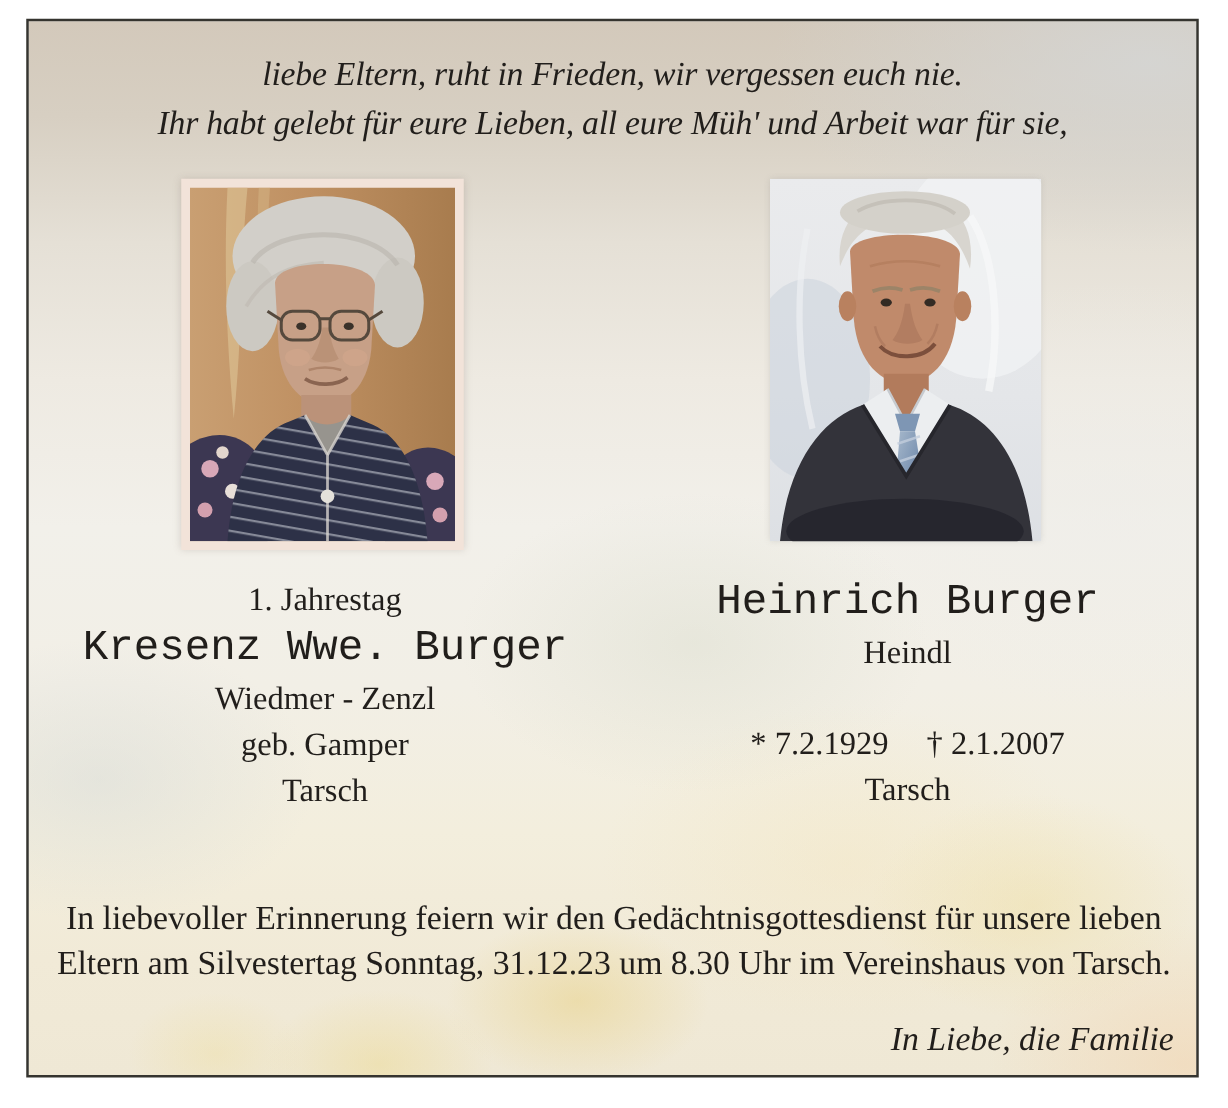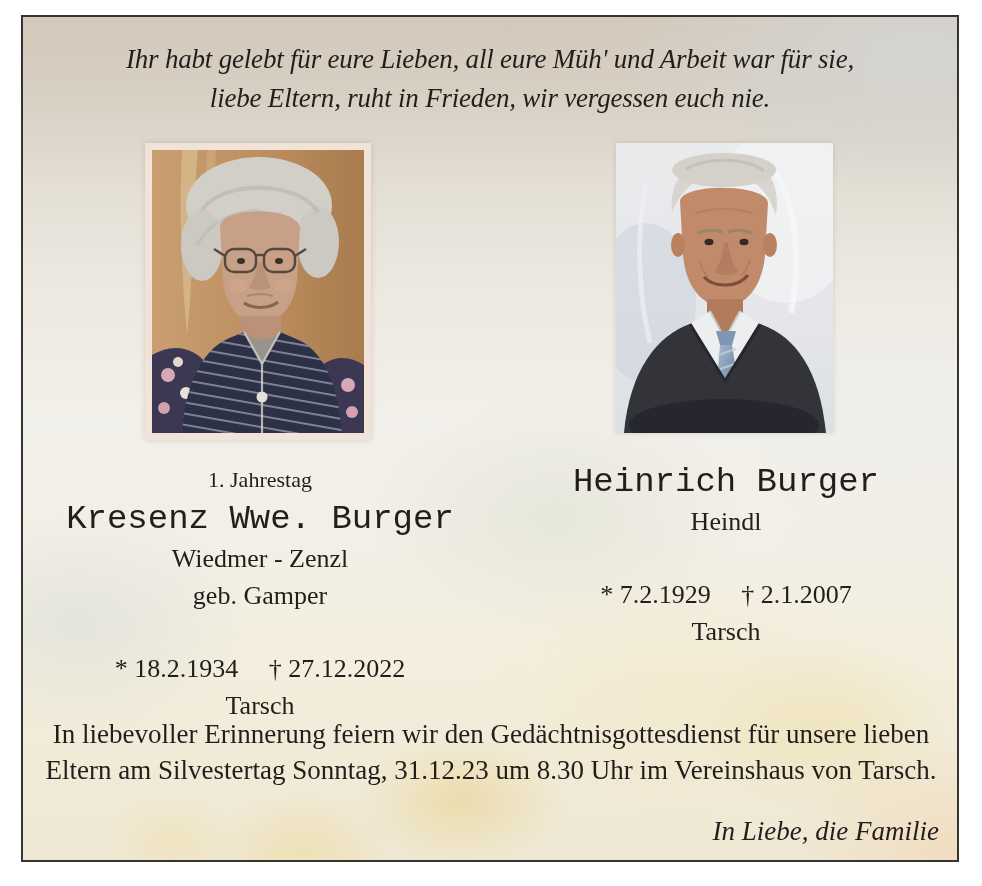--- a/index.html
+++ b/index.html
@@ -35,42 +35,42 @@
     background:#f2e3d9;padding:7px;
     box-shadow:0 0 6px rgba(120,100,90,.25);
   }
   .photo-right{
     left:593px;top:126px;width:217px;height:290px;
     box-shadow:0 0 5px rgba(120,120,120,.25);
   }
   .person{position:absolute;top:444px;text-align:center;}
   .person-left{left:2px;width:470px;}
   .person-right{left:472px;width:462px;}
-  .anniv{font-size:22px;line-height:37px;}
+  .anniv{font-size:26px;line-height:37px;}
   .pname{font-size:34px;line-height:42px;font-family:Liberation Mono, monospace;}
   .pline{font-size:26px;line-height:37px;}
   .dates span{display:inline-block;}
   .death{margin-left:24px;margin-top:36px;}
   .announcement{
     position:absolute;left:17px;top:699px;width:902px;
     font-size:27px;line-height:36px;text-align:center;
   }
   .closing{
     position:absolute;right:18px;top:799px;
     font-style:italic;font-size:27px;
   }
 </style>
 </head>
 <body>
 
 <div class="card">
 
   <div class="epigraph">
+    <div>liebe Eltern, ruht in Frieden, wir vergessen euch nie.</div>
     <div>Ihr habt gelebt für eure Lieben, all eure Müh' und Arbeit war für sie,</div>
-    <div>liebe Eltern, ruht in Frieden, wir vergessen euch nie.</div>
   </div>
 
   <div class="photo photo-left">
     <svg viewBox="0 0 212 283" preserveAspectRatio="none">
       <defs>
         <linearGradient id="wood" x1="0" y1="0" x2="1" y2="0">
           <stop offset="0" stop-color="#c99f72"></stop>
           <stop offset=".45" stop-color="#bf9062"></stop>
           <stop offset="1" stop-color="#a87c4e"></stop>
         </linearGradient>
@@ -186,24 +186,20 @@
         <ellipse cx="108" cy="282" rx="95" ry="26" fill="#23232c" opacity=".8"></ellipse>
       </g>
     </svg>
   </div>
 
   <div class="person person-left">
     <div class="anniv">1. Jahrestag</div>
     <div class="pname">Kresenz Wwe. Burger</div>
     <div class="pline">Wiedmer - Zenzl</div>
     <div class="pline">geb. Gamper</div>
-    <div class="pline dates">
-      <span class="birth">* 18.2.1934</span>
-      <span class="death">† 27.12.2022</span>
-    </div>
     <div class="pline">Tarsch</div>
   </div>
 
   <div class="person person-right">
     <div class="pname">Heinrich Burger</div>
     <div class="pline">Heindl</div>
     <div class="pline dates">
       <span class="birth">* 7.2.1929</span>
       <span class="death">† 2.1.2007</span>
     </div>

